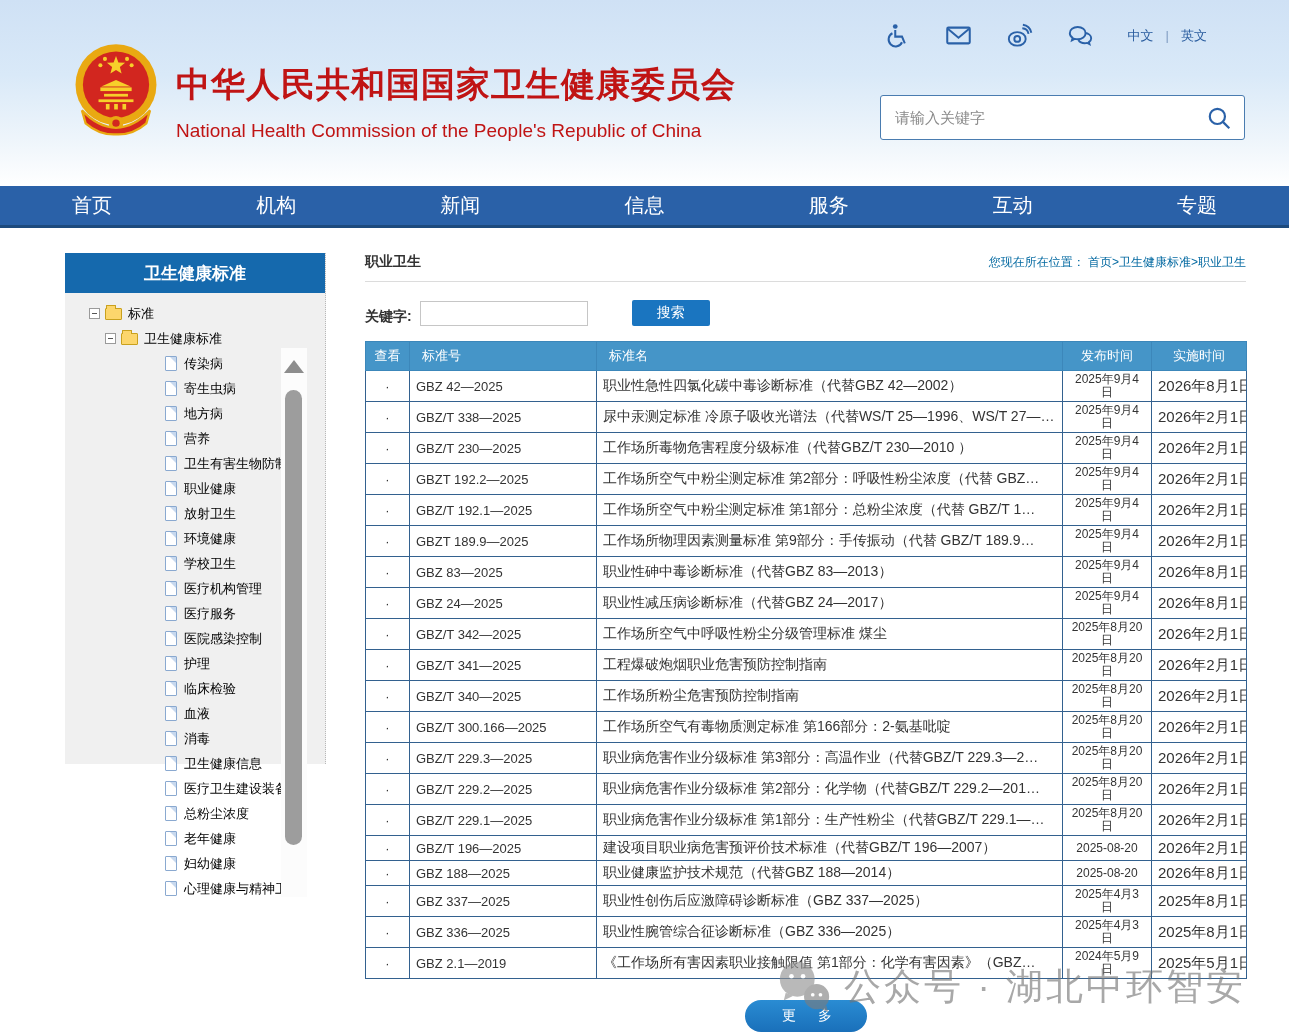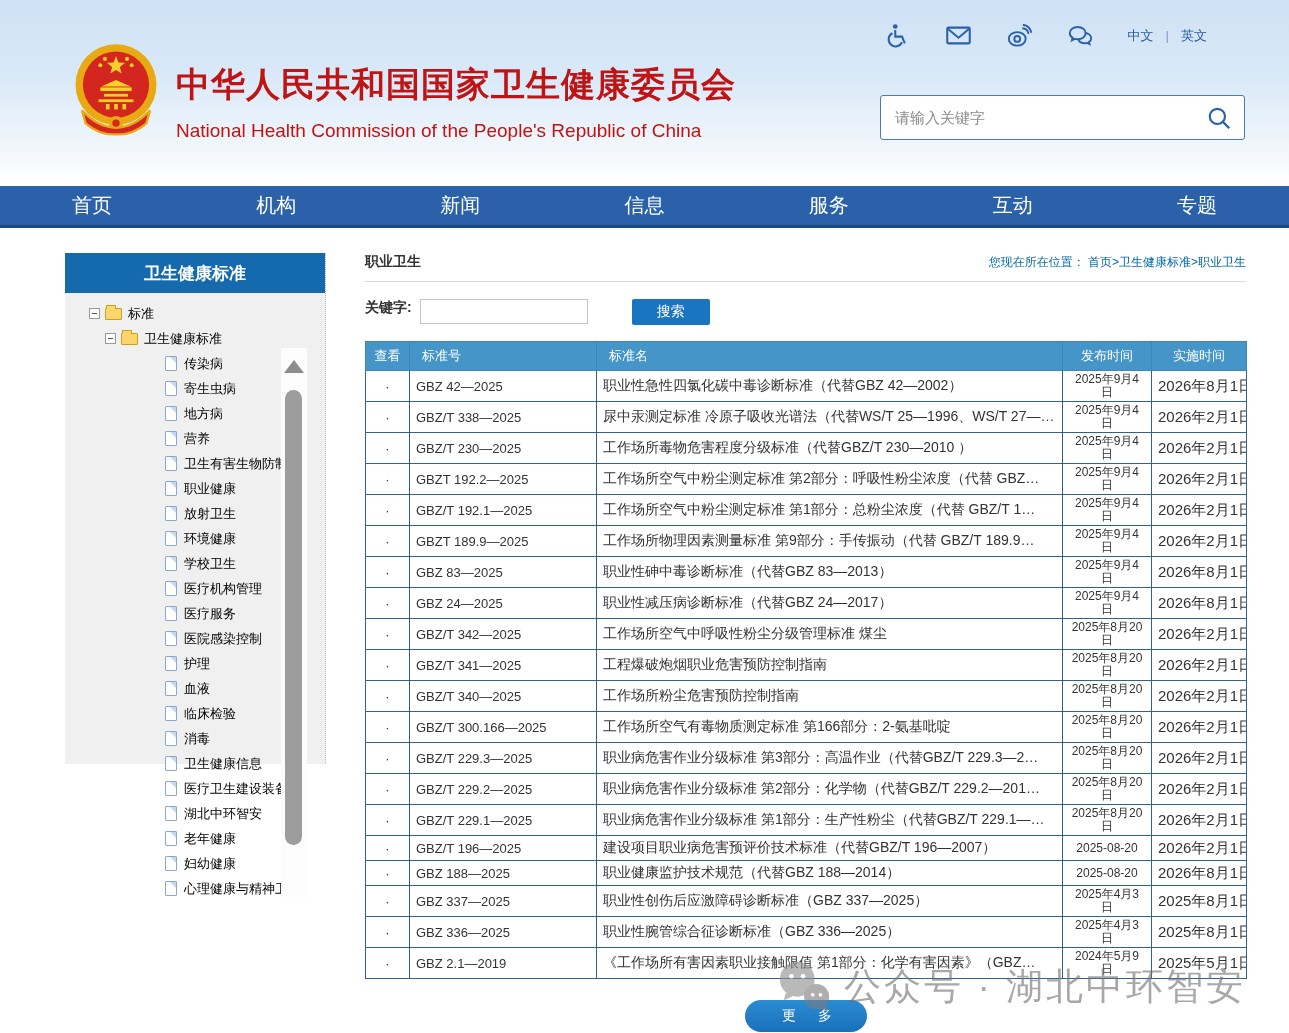--- a/index.html
+++ b/index.html
@@ -108,21 +108,21 @@
   }
 
   
   .main { position:absolute; left:365px; top:253px; width:881px; }
   .title-row {
     display:flex; justify-content:space-between; align-items:flex-end;
     padding-bottom:10px; border-bottom:1px solid #dcdcdc;
   }
   .page-title { font-size:14px; font-weight:bold; color:#333; }
   .breadcrumb { font-size:12px; color:#0369a1; }
-  .keyword-row { margin-top:17px; display:flex; align-items:flex-start; height:27px; }
+  .keyword-row { margin-top:17px; display:flex; align-items:flex-end; height:27px; }
   .keyword-label { font-size:14px; font-weight:bold; color:#333; margin-right:8px; }
   .keyword-input {
     width:168px; height:25px; border:1px solid #c6c6c6; background:#fff;
     padding:0 6px; font-size:13px; outline:none; font-family:inherit;
   }
   .search-btn {
     margin-left:44px; width:78px; height:26px; background:#1a75c0; color:#fff;
     font-size:14px; border:none; border-radius:2px; cursor:pointer; font-family:inherit;
   }
 
@@ -295,41 +295,41 @@
         <div class="tree-row lvl2">
           <span class="file-icon"></span>
           <span>医院感染控制</span>
         </div>
         <div class="tree-row lvl2">
           <span class="file-icon"></span>
           <span>护理</span>
         </div>
         <div class="tree-row lvl2">
           <span class="file-icon"></span>
+          <span>临床检验</span>
+        </div>
+        <div class="tree-row lvl2">
+          <span class="file-icon"></span>
           <span>血液</span>
         </div>
         <div class="tree-row lvl2">
           <span class="file-icon"></span>
-          <span>临床检验</span>
-        </div>
-        <div class="tree-row lvl2">
-          <span class="file-icon"></span>
           <span>消毒</span>
         </div>
         <div class="tree-row lvl2">
           <span class="file-icon"></span>
           <span>卫生健康信息</span>
         </div>
         <div class="tree-row lvl2">
           <span class="file-icon"></span>
           <span>医疗卫生建设装备</span>
         </div>
         <div class="tree-row lvl2">
           <span class="file-icon"></span>
-          <span>湖北中环智安</span>
+          <span>总粉尘浓度</span>
         </div>
         <div class="tree-row lvl2">
           <span class="file-icon"></span>
           <span>老年健康</span>
         </div>
         <div class="tree-row lvl2">
           <span class="file-icon"></span>
           <span>妇幼健康</span>
         </div>
         <div class="tree-row lvl2">

